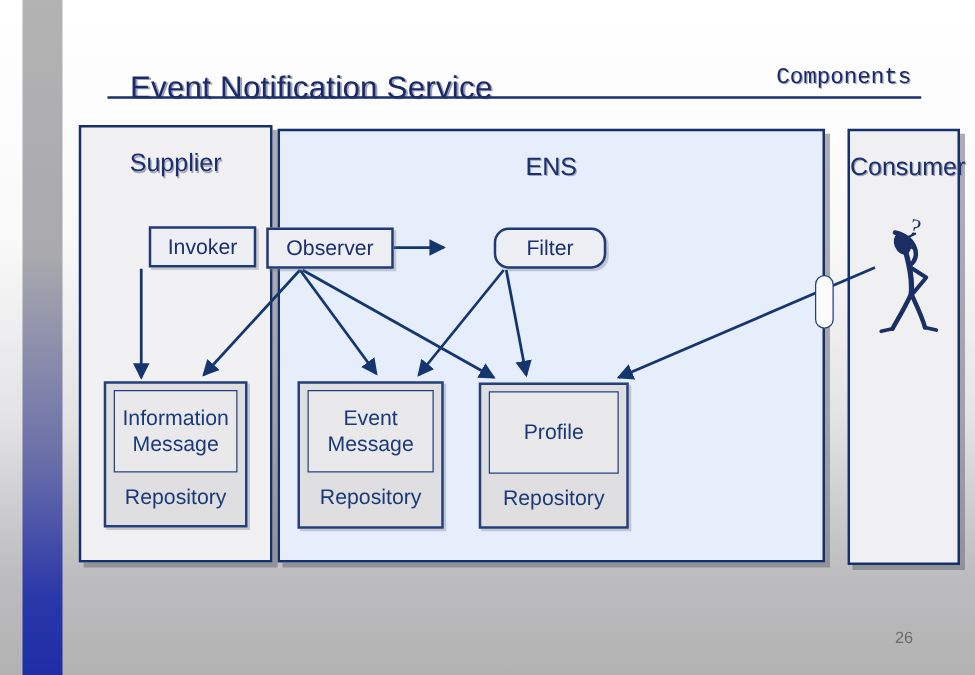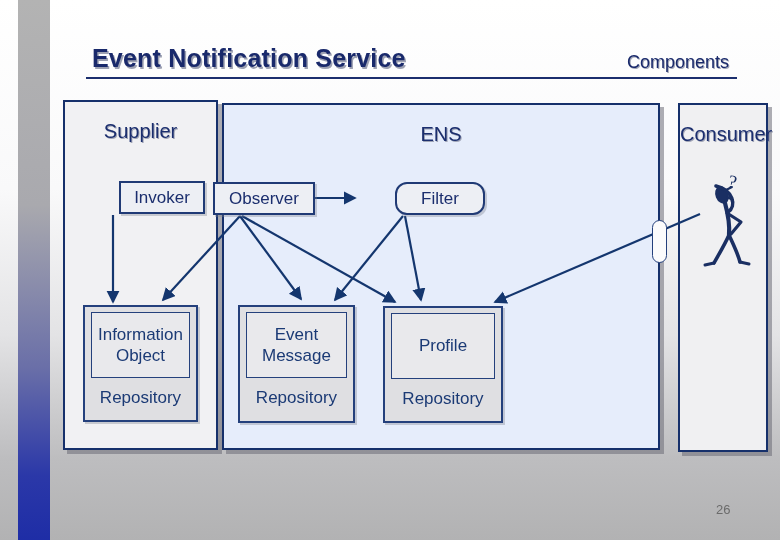--- a/index.html
+++ b/index.html
@@ -11,29 +11,29 @@
     position:relative;
     width:780px;height:540px;
     overflow:hidden;
     background:linear-gradient(180deg,#ffffff 0%,#f9f9fa 35%,#e3e3e5 62%,#bdbdbf 85%,#b2b2b3 100%);
   }
   .accent-bar{
     position:absolute;left:18px;top:0;width:32px;height:540px;
     background:linear-gradient(180deg,#b3b3b3 0%,#a9a9ae 38%,#6a6fa8 68%,#2b38a8 88%,#1e2da6 100%);
   }
   .slide-title{
-    position:absolute;left:92px;top:44px;margin:0;
-    font-size:25px;font-weight:bold;color:#19296b;
+    position:absolute;left:92px;top:44px;margin:12px;
+    font-size:25px;font-weight:normal;color:#19296b;
     text-shadow:1.5px 1.5px 0 rgba(140,145,165,0.85);
     letter-spacing:0.2px;white-space:nowrap;
   }
   .slide-subtitle{
     position:absolute;top:52px;left:617px;width:112px;
     font-size:18px;color:#19296b;text-align:right;
-    text-shadow:1px 1px 0 rgba(140,145,165,0.8);white-space:nowrap;
+    text-shadow:1px 1px 0 rgba(140,145,165,0.8);white-space:nowrap;font-family:Liberation Mono, monospace;
   }
   .title-underline{
     position:absolute;left:86px;top:77px;width:651px;height:2px;
     background:#1b2e6e;
   }
   .panel{
     position:absolute;
     border:2px solid #16306b;
     box-shadow:4px 4px 0 rgba(108,108,118,0.55);
     box-sizing:border-box;
@@ -145,21 +145,21 @@
 
       <path d="M700,214 L495,302" marker-end="url(#ah)"></path>
     </g>
   </svg>
 
   <div class="node node-invoker">Invoker</div>
   <div class="node node-observer">Observer</div>
   <div class="node node-filter">Filter</div>
 
   <div class="repo repo-1">
-    <div class="repo-inner">Information Object</div>
+    <div class="repo-inner">Information Message</div>
     <div class="repo-caption">Repository</div>
   </div>
   <div class="repo repo-2">
     <div class="repo-inner">Event Message</div>
     <div class="repo-caption">Repository</div>
   </div>
   <div class="repo repo-3">
     <div class="repo-inner">Profile</div>
     <div class="repo-caption">Repository</div>
   </div>

